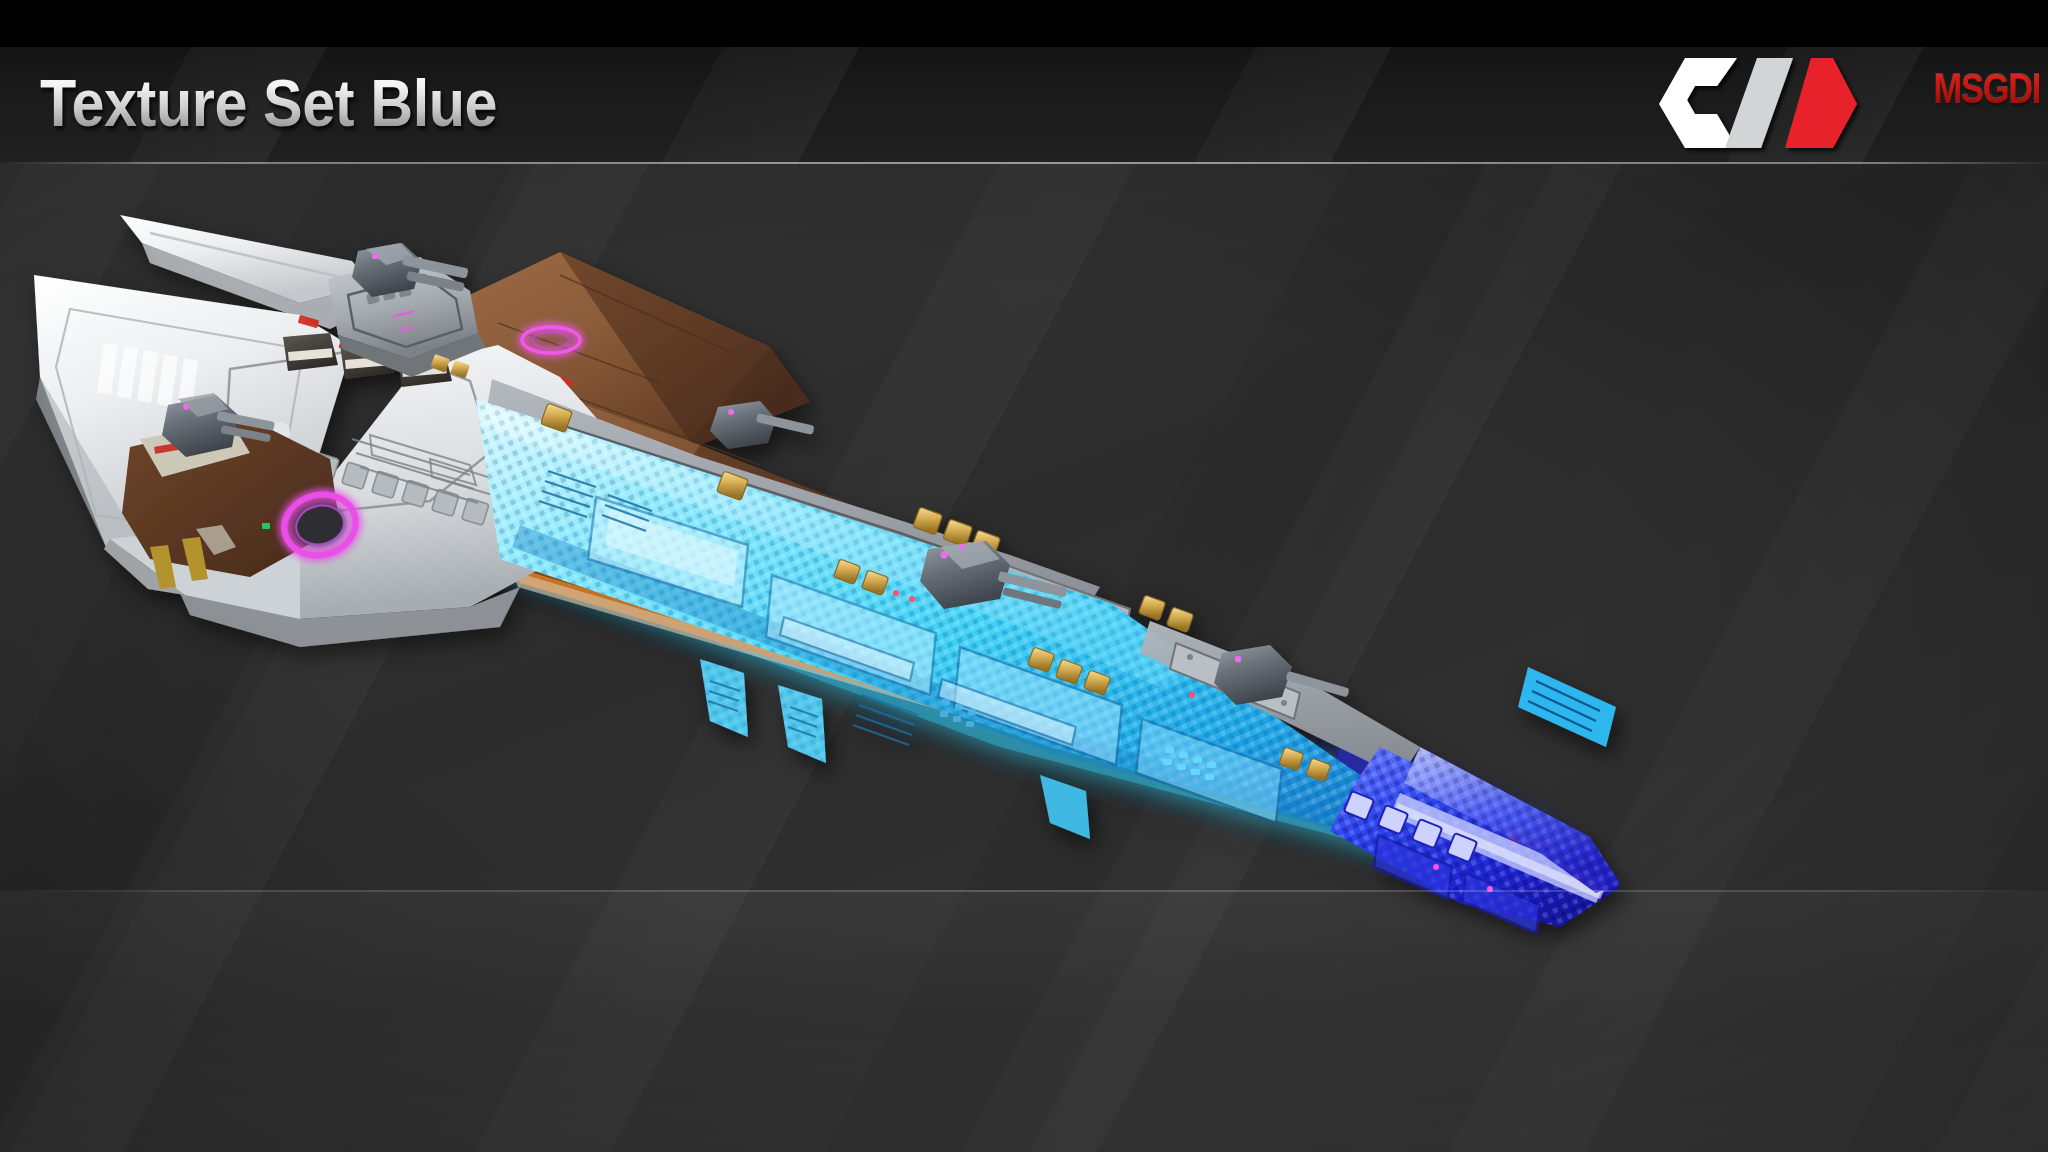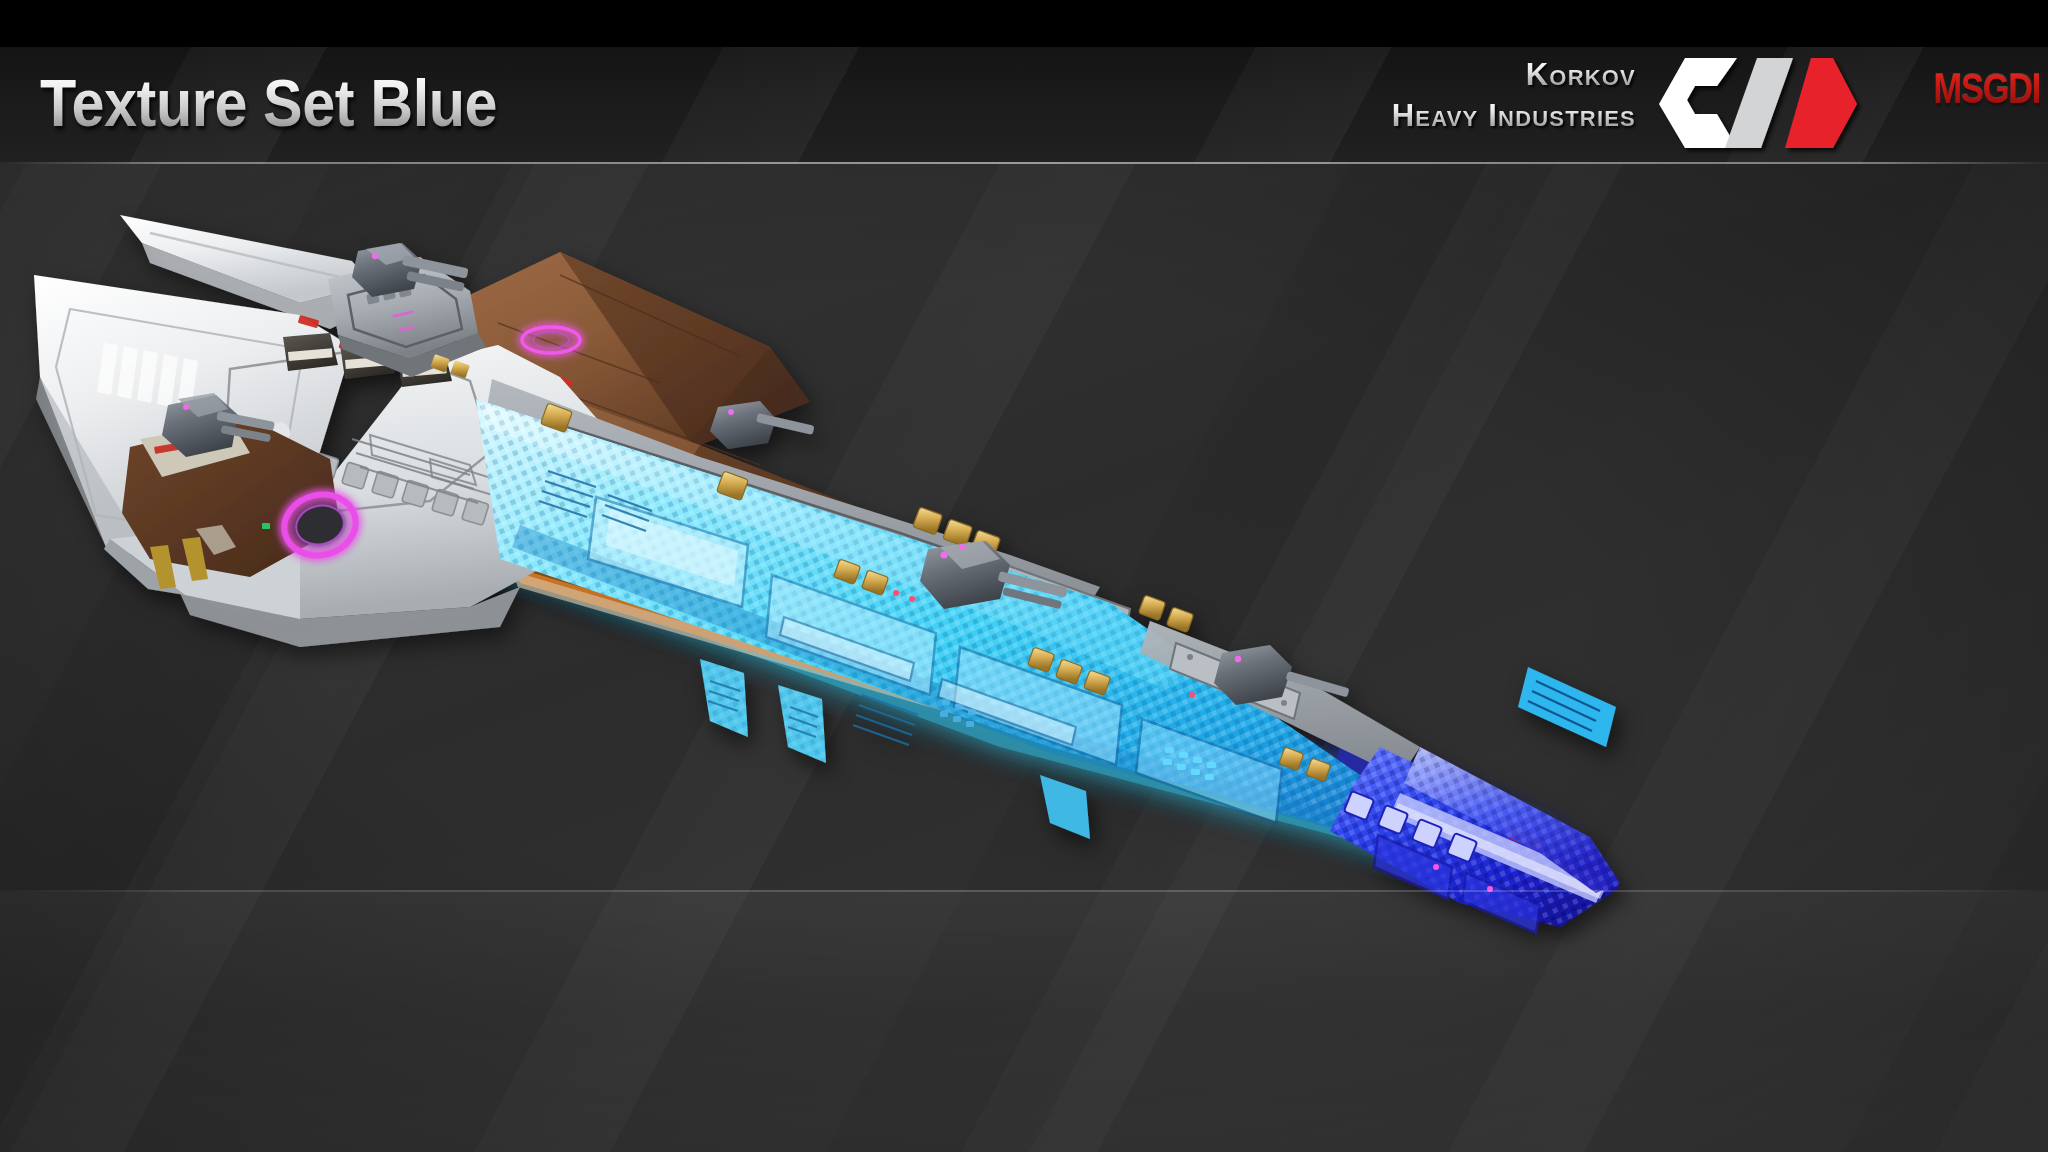--- a/index.html
+++ b/index.html
@@ -593,24 +593,20 @@
   </svg>
   </div>
 
   <div class="header">
     <div class="header-diag"></div>
   </div>
   <div class="header-rule"></div>
 
   <div class="title">Texture Set Blue</div>
 
-  <div class="brand">
-    <div class="brand-l1">Korkov</div>
-    <div class="brand-l2">Heavy Industries</div>
-  </div>
 
   <div class="logo">
     <svg viewBox="0 0 240 103" xmlns="http://www.w3.org/2000/svg">
       <defs>
         <filter id="lsh" x="-20%" y="-20%" width="150%" height="150%">
           <feDropShadow dx="3" dy="3" stdDeviation="2" flood-color="#000" flood-opacity="0.8"></feDropShadow>
         </filter>
       </defs>
       <g filter="url(#lsh)">
         <polygon points="52,6 104,6 84,34 62,34 54,48 62,62 84,62 104,96 52,96 26,52" fill="#ffffff"></polygon>

